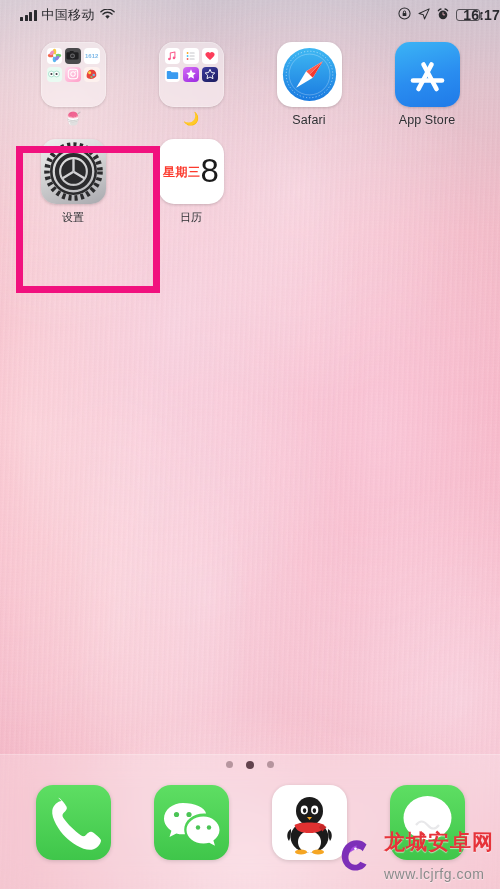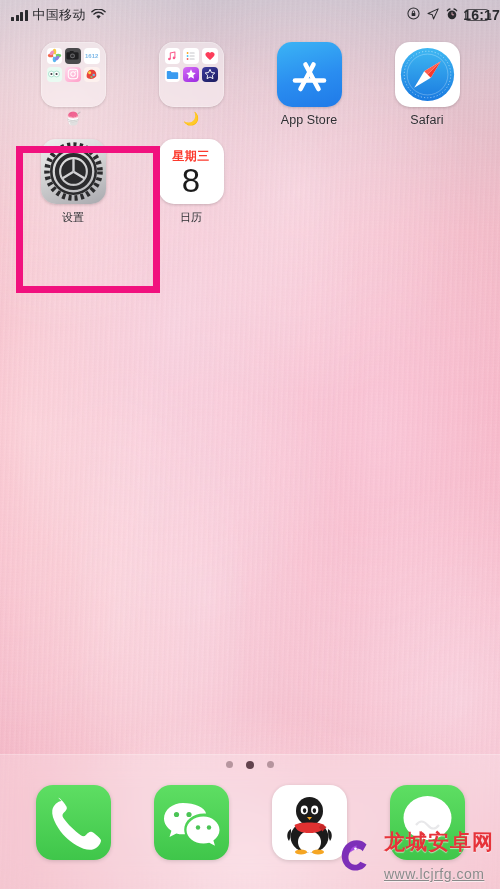--- a/index.html
+++ b/index.html
@@ -44,21 +44,21 @@
     opacity: .8;
   }
 
   
   #status-bar {
     position: absolute;
     top: 0; left: 0; right: 0;
     height: 30px;
     display: flex;
     align-items: center;
-    padding: 0 11px;
+    padding: 0 20px;
     box-sizing: border-box;
     color: #2a2a2e;
     font-size: 13px;
     z-index: 40;
   }
   .sb-left { display:flex; align-items:center; gap:5px; }
   .sb-center { position:absolute; left:0; right:0; text-align:right; font-size:14px; font-weight:600; letter-spacing:.2px; pointer-events:none;}
   .sb-right { margin-left:auto; display:flex; align-items:center; gap:7px; }
   .signal-bars { display:flex; align-items:flex-end; gap:1.5px; height:11px; }
   .signal-bars i { display:block; width:3px; background:#2a2a2e; border-radius:.5px; }
@@ -129,21 +129,21 @@
     backdrop-filter: blur(3px);
   }
   .mini { border-radius: 4px; position: relative; overflow: hidden; font-size: 8px;
           display:flex; align-items:center; justify-content:center; color:#fff; }
 
   
   .settings-bg {
     background: linear-gradient(160deg, #f0f0f0 0%, #d8d8d8 38%, #bfbfc2 72%, #a9a9ae 100%);
   }
   
-  .cal-bg { background:#ffffff; display:flex; flex-direction:column; align-items:center; justify-content:center;}
+  .cal-bg { background:#ffffff; display:flex; flex-direction:row; align-items:center; justify-content:center;}
   .cal-dow { color:#fc3a2d; font-size:12px; font-weight:700; letter-spacing:.5px; margin-top:2px;}
   .cal-day { color:#1b1b1b; font-size:33px; font-weight:300; line-height:34px; margin-top:-1px;}
   
   .appstore-bg { background: linear-gradient(165deg, #3bb4f5 0%, #2a8df0 55%, #1f7ae8 100%); }
   
   .safari-bg { background:#ffffff; display:flex; align-items:center; justify-content:center;}
   
   #dock {
     position: absolute;
     left: 0; right: 0; bottom: 0;
@@ -187,21 +187,21 @@
 
   
   #watermark {
     position:absolute;
     right: 6px; bottom: 8px;
     display:flex; align-items:center; gap:6px;
     z-index: 60;
   }
   .wm-text { display:flex; flex-direction:column; line-height:1; }
   .wm-title { color:#e6333a; font-size:21px; font-weight:700; letter-spacing:1px; text-shadow:0 1px 1px rgba(255,255,255,.6);}
-  .wm-url { color:#8a8a8a; font-size:14px; letter-spacing:.5px; margin-top:15px; text-shadow:0 1px 1px rgba(255,255,255,.6);text-decoration:underline;}
+  .wm-url { color:#8a8a8a; font-size:14px; letter-spacing:.5px; margin-top:15px; text-shadow:0 1px 1px rgba(255,255,255,.6);}
 </style>
 </head>
 <body>
 
 <div id="screen">
 
   <div id="wallpaper"></div>
   <div id="wallpaper-texture"></div>
 
   <div id="status-bar">
@@ -339,53 +339,53 @@
               <path d="M7 1.6 L8.7 5.3 L12.6 5.8 L9.7 8.5 L10.5 12.4 L7 10.5 L3.5 12.4 L4.3 8.5 L1.4 5.8 L5.3 5.3Z" fill="#fff"></path>
             </svg>
           </div>
           <div class="mini" style="background:linear-gradient(150deg,#3b3b9e,#1c1c5e);">
             <svg width="12" height="12" viewBox="0 0 14 14">
               <path d="M7 1.6 L8.7 5.3 L12.6 5.8 L9.7 8.5 L10.5 12.4 L7 10.5 L3.5 12.4 L4.3 8.5 L1.4 5.8 L5.3 5.3Z" fill="none" stroke="#fff" stroke-width="1.1" stroke-linejoin="round"></path>
             </svg>
           </div>
         </div>
         <div class="folder-glyph">🌙</div>
-      </div>
-
-      <div class="cell">
-        <div class="app-icon appstore-bg">
-          <svg width="65" height="65" viewBox="0 0 65 65">
-            <g stroke="#ffffff" stroke-width="4.6" stroke-linecap="round" fill="none">
-              <path d="M23.5 47 L36.5 22.5"></path>
-              <path d="M41.5 47 L28.5 22.5"></path>
-              <path d="M18 38.5 H47"></path>
-            </g>
-          </svg>
-        </div>
-        <div class="app-label">App Store</div>
       </div>
 
       <div class="cell">
         <div class="app-icon safari-bg">
           <svg width="57" height="57" viewBox="0 0 60 60">
             <defs>
               <linearGradient id="safGrad" x1="0" y1="0" x2="0" y2="1">
                 <stop offset="0%" stop-color="#3fb8f2"></stop>
                 <stop offset="100%" stop-color="#1a7ae0"></stop>
               </linearGradient>
             </defs>
             <circle cx="30" cy="30" r="28" fill="url(#safGrad)"></circle>
             <circle cx="30" cy="30" r="24.5" fill="none" stroke="#ffffff" stroke-width="1" opacity=".55" stroke-dasharray="1.2 2.2"></circle>
             <circle cx="30" cy="30" r="21.5" fill="none" stroke="#ffffff" stroke-width=".8" opacity=".35"></circle>
             <path d="M44 16 L33.5 33.5 L16 44 L26.5 26.5 Z" fill="#ffffff"></path>
             <path d="M44 16 L33.5 33.5 L30 30 Z" fill="#f5392e"></path>
             <path d="M30 30 L26.5 26.5 L44 16 Z" fill="#ff5b4d"></path>
           </svg>
         </div>
         <div class="app-label">Safari</div>
+      </div>
+
+      <div class="cell">
+        <div class="app-icon appstore-bg">
+          <svg width="65" height="65" viewBox="0 0 65 65">
+            <g stroke="#ffffff" stroke-width="4.6" stroke-linecap="round" fill="none">
+              <path d="M23.5 47 L36.5 22.5"></path>
+              <path d="M41.5 47 L28.5 22.5"></path>
+              <path d="M18 38.5 H47"></path>
+            </g>
+          </svg>
+        </div>
+        <div class="app-label">App Store</div>
       </div>
     </div>
 
     <div class="row">
 
       <div class="cell">
         <div class="app-icon settings-bg">
           <svg width="65" height="65" viewBox="0 0 65 65">
             <g transform="translate(32.5,32.5)">
               <g fill="#2b2b2d">

